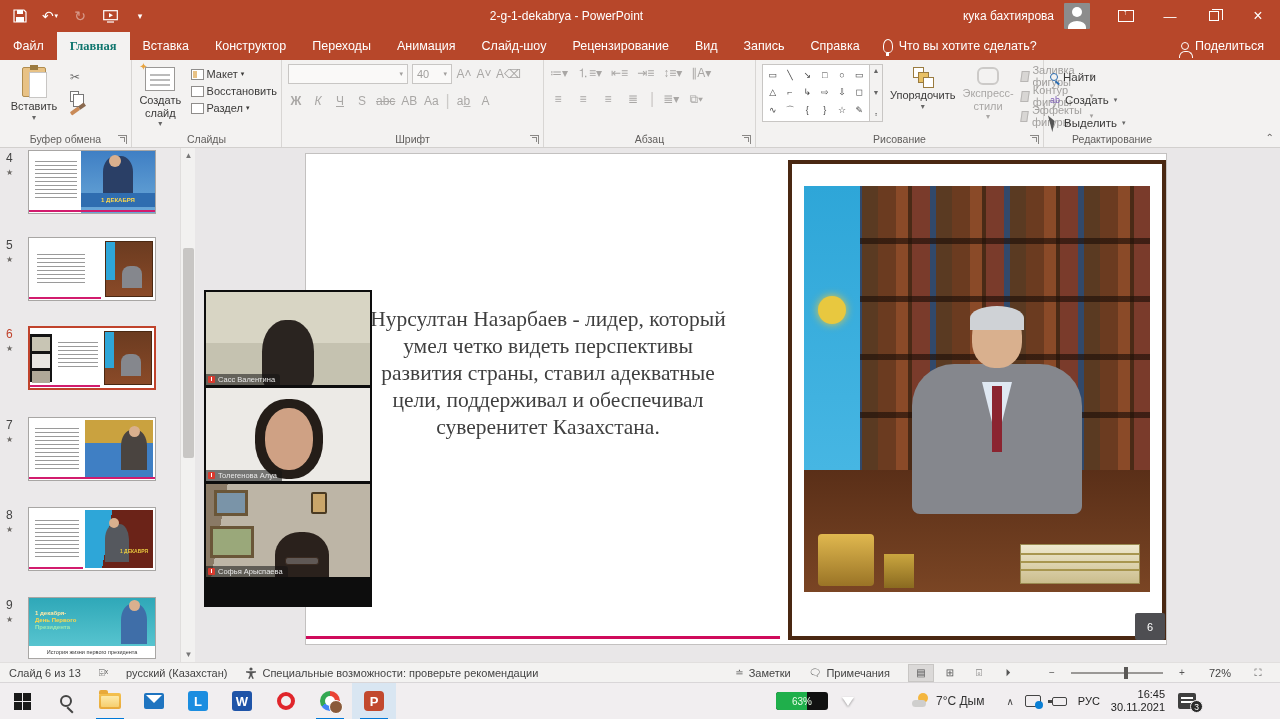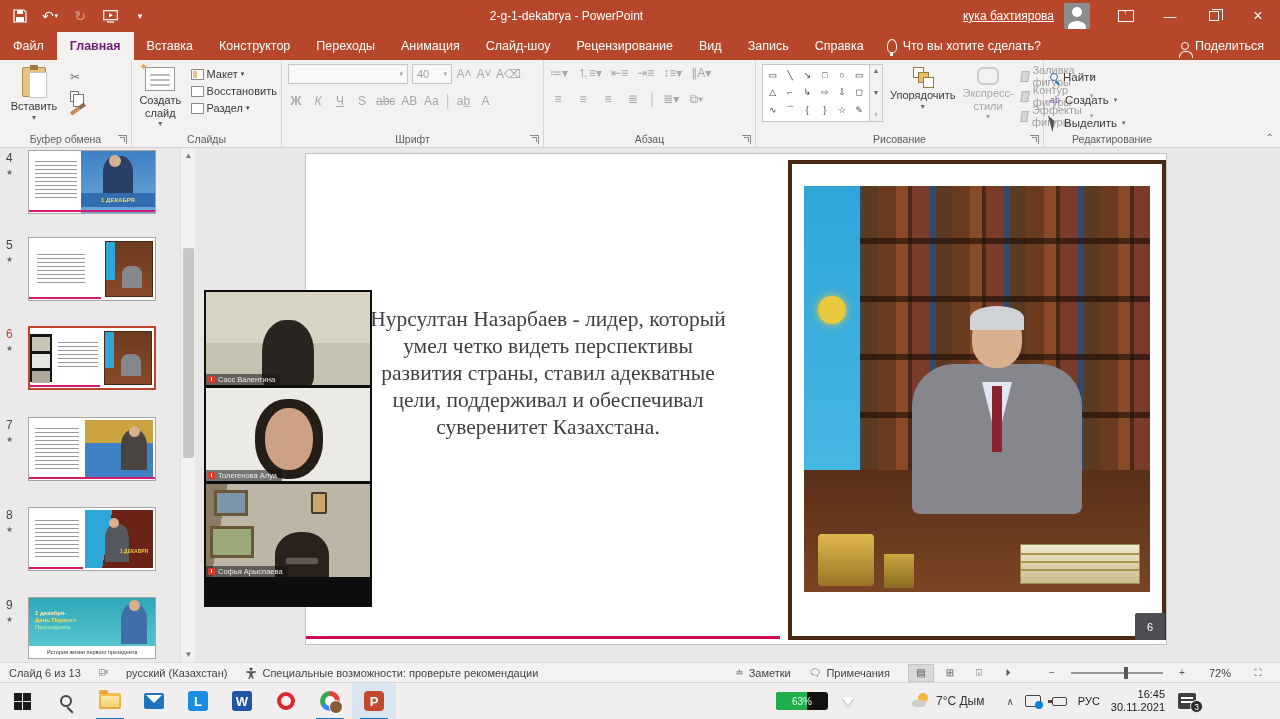--- a/index.html
+++ b/index.html
@@ -8,34 +8,34 @@
   .abs { position:absolute; }
 
   
   #titlebar { position:absolute; top:0; left:0; width:1280px; height:32px; background:#b7472a; color:#fff; display:flex; align-items:center; }
   .qat { display:flex; align-items:center; gap:14px; padding-left:12px; width:170px; }
   .qat .ic { width:16px; height:16px; display:flex; align-items:center; justify-content:center; font-size:14px; color:#fff; }
   .qat .dim { opacity:.45; }
   .caret { font-size:7px; margin-left:1px; }
   #win-title { flex:1; text-align:center; font-size:12px; color:#fff; }
   .tb-right { display:flex; align-items:center; height:32px; }
-  #user-name { font-size:12px; margin-right:10px;text-decoration:underline; }
+  #user-name { font-size:12px; margin-right:10px; }
   #avatar { width:26px; height:26px; background:#8c8c8c; border-radius:1px; margin-right:14px; position:relative; overflow:hidden; }
   #avatar .head { position:absolute; top:4px; left:8px; width:10px; height:10px; border-radius:50%; background:#fff; }
   #avatar .body { position:absolute; bottom:-4px; left:4px; width:18px; height:12px; border-radius:50% 50% 0 0; background:#fff; }
   .winbtn { width:44px; height:32px; display:flex; align-items:center; justify-content:center; font-size:13px; color:#fff; }
   .ribbonopts { width:16px; height:12px; border:1px solid #fff; position:relative; }
   .ribbonopts::after { content:"↑"; position:absolute; top:-3px; left:4px; font-size:8px; }
   .restore-ic { width:10px; height:10px; border:1px solid #fff; position:relative; }
   .restore-ic::before { content:""; position:absolute; top:-3px; left:2px; width:10px; height:10px; border:1px solid #fff; border-bottom:none; border-left:none; }
 
   
   #tabrow { position:absolute; top:32px; left:0; width:1280px; height:28px; background:#b7472a; display:flex; align-items:stretch; color:#fff; font-size:12.5px; }
   .tab { padding:0 13px; display:flex; align-items:center; cursor:default; }
-  .tab.active { background:#f3f2f1; color:#701a75; font-weight:bold; }
+  .tab.active { background:#f3f2f1; color:#0f766e; font-weight:bold;font-family:Liberation Serif, serif; }
   #tellme { display:flex; align-items:center; gap:6px; padding:0 10px; }
   .bulb { width:10px; height:14px; border:1.5px solid #fff; border-radius:50% 50% 40% 40%; position:relative; }
   .bulb::after { content:""; position:absolute; bottom:-4px; left:2px; width:3px; height:3px; background:#fff; }
   #share-btn { margin-left:auto; display:flex; align-items:center; gap:6px; padding:0 16px; }
   .person-ic { width:8px; height:8px; border-radius:50%; border:1.5px solid #fff; position:relative; }
   .person-ic::after { content:""; position:absolute; top:8px; left:-3px; width:12px; height:6px; border-radius:6px 6px 0 0; border:1.5px solid #fff; border-bottom:none; }
 
   
   #ribbon { position:absolute; top:60px; left:0; width:1280px; height:88px; background:#f3f2f1; border-bottom:1px solid #d2d0ce; display:flex; }
   .rgroup { position:relative; height:100%; border-right:1px solid #d8d6d4; padding:4px 4px 18px 6px; }

